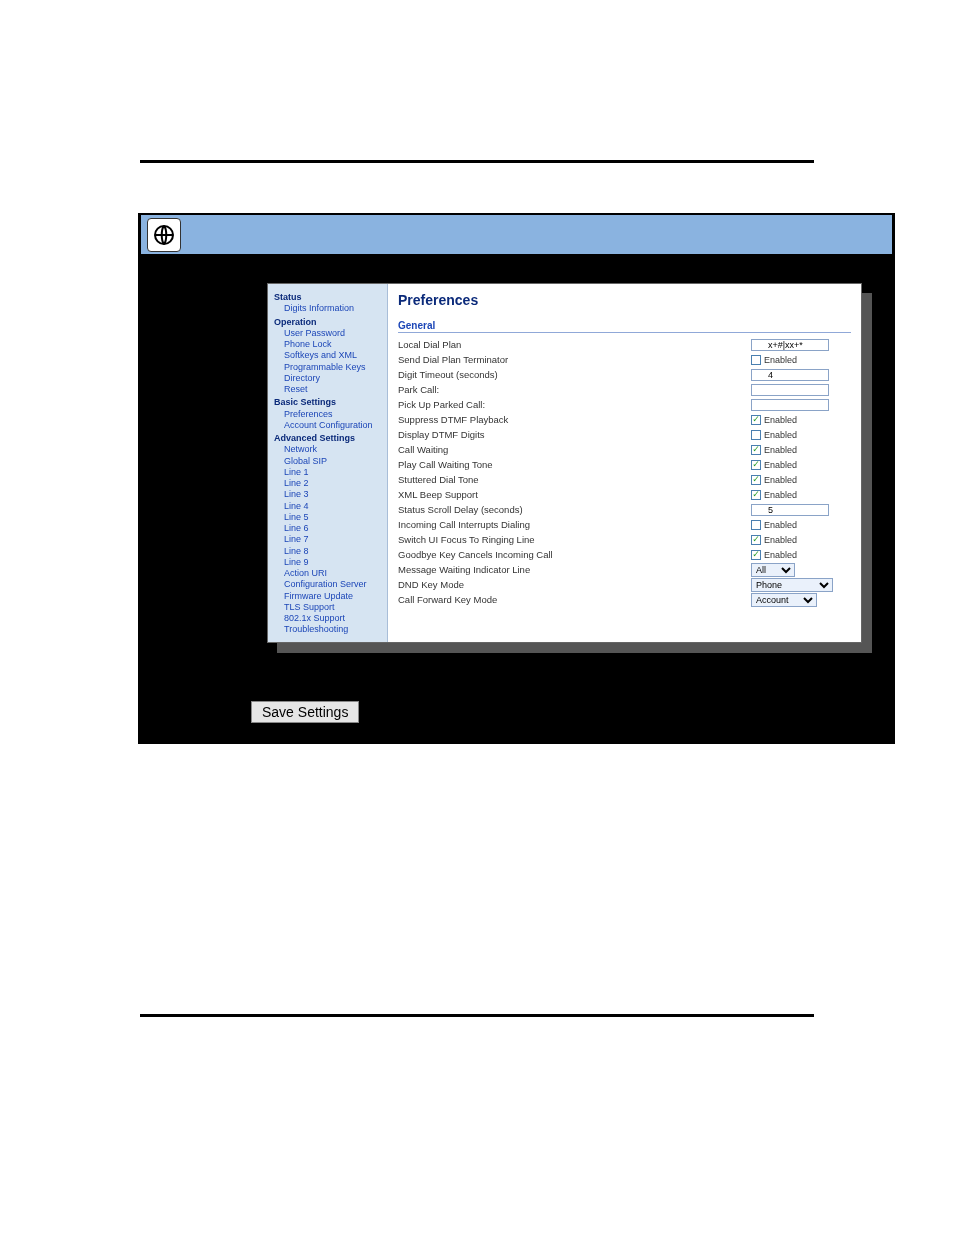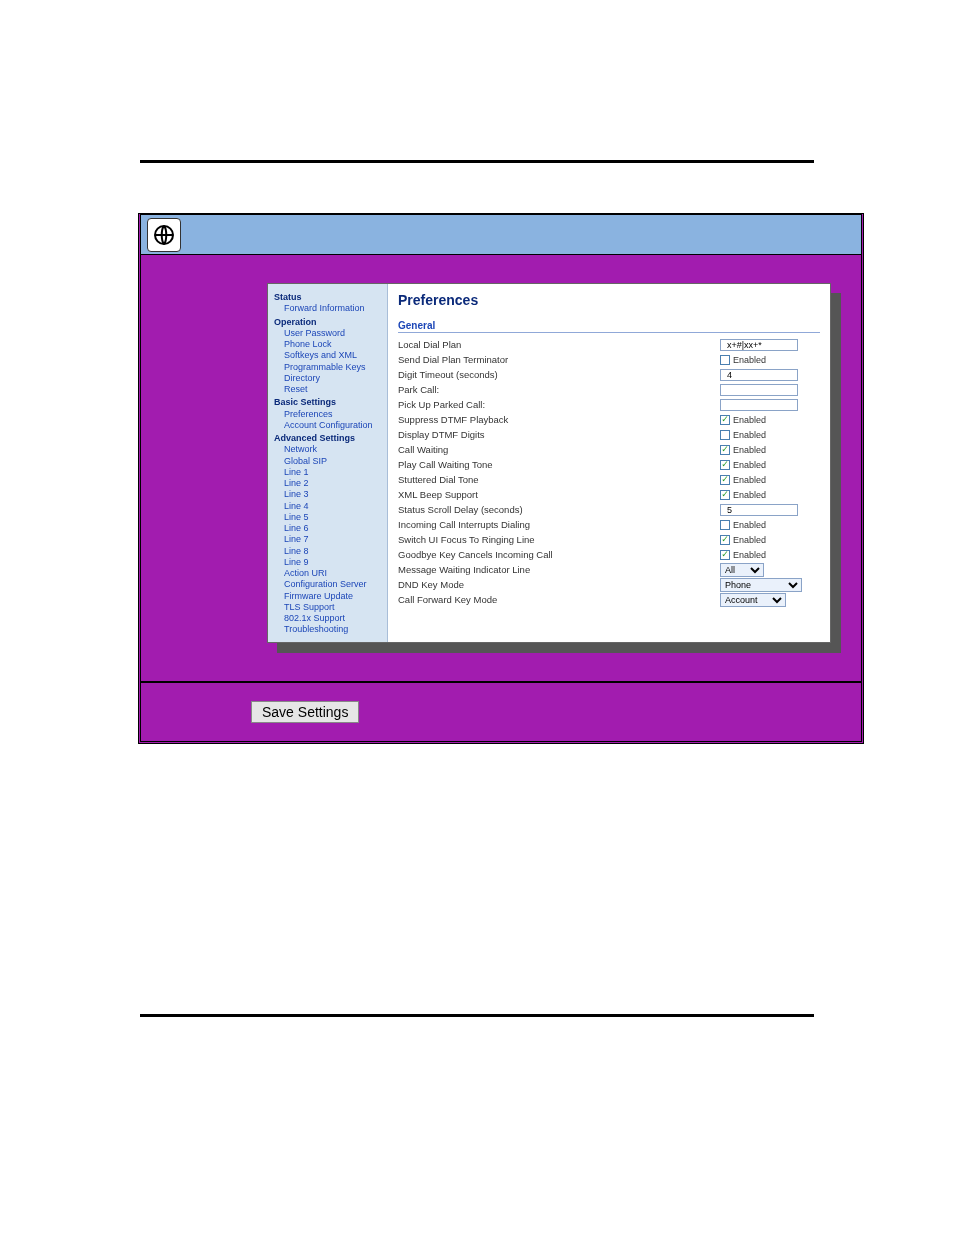--- a/index.html
+++ b/index.html
@@ -13,24 +13,24 @@
   .page {
     padding: 0 0 0 0;
   }
   .topbar-space { height: 160px; }
   .hr-strong {
     border: none;
     border-top: 3px solid #000;
     margin: 0 140px 24px 140px;
   }
   .outer-frame {
-    margin: 50px 90px 8px 138px;
+    margin: 50px 59px 8px 138px;
     border: 3px double #000;
     border-top-width: 2px;
-    background: #a21caf;
+    background: #000000;
   }
   .outer-frame .titlebar {
     height: 40px;
     background: #8ab3e0;
     display: flex;
     align-items: center;
     border-bottom: 1px solid #000;
   }
   .titlebar .globe {
     width: 34px; height: 34px;
@@ -107,21 +107,21 @@
     font-size: 9.5px;
     color: #333;
     height: 15px;
   }
   .row .label { flex: 1; }
   .row .ctrl { width: 100px; display:flex; align-items:center; gap:3px; }
   .ctrl input[type=text] {
     width: 78px;
     height: 12px;
     font-size: 9px;
-    padding: 0 6px;
+    padding: 0 16px;
     border: 1px solid #8aa3c7;
   }
   .ctrl .chk {
     width: 10px; height: 10px;
     border: 1px solid #4a7fb0;
     background: #fff;
     display: inline-flex; align-items: center; justify-content: center;
     font-size: 9px; color: #2a9d2a;
   }
   .ctrl .chk.checked::after { content: "✓"; line-height: 9px; }
@@ -185,21 +185,21 @@
       </div>
     </div>
 
     <div class="content-wrap">
       <div class="left-gap"></div>
       <div class="shadow-box">
         <div class="shadow"></div>
         <div class="panel">
           <div class="sidebar" id="sidebar">
               <div class="hdr">Status</div>
-              <div class="item">Forward Information</div>
+              <div class="item">Digits Information</div>
               <div class="hdr">Operation</div>
               <div class="item">User Password</div>
               <div class="item">Phone Lock</div>
               <div class="item">Softkeys and XML</div>
               <div class="item">Programmable Keys</div>
               <div class="item">Directory</div>
               <div class="item">Reset</div>
               <div class="hdr">Basic Settings</div>
               <div class="item">Preferences</div>
               <div class="item">Account Configuration</div>

